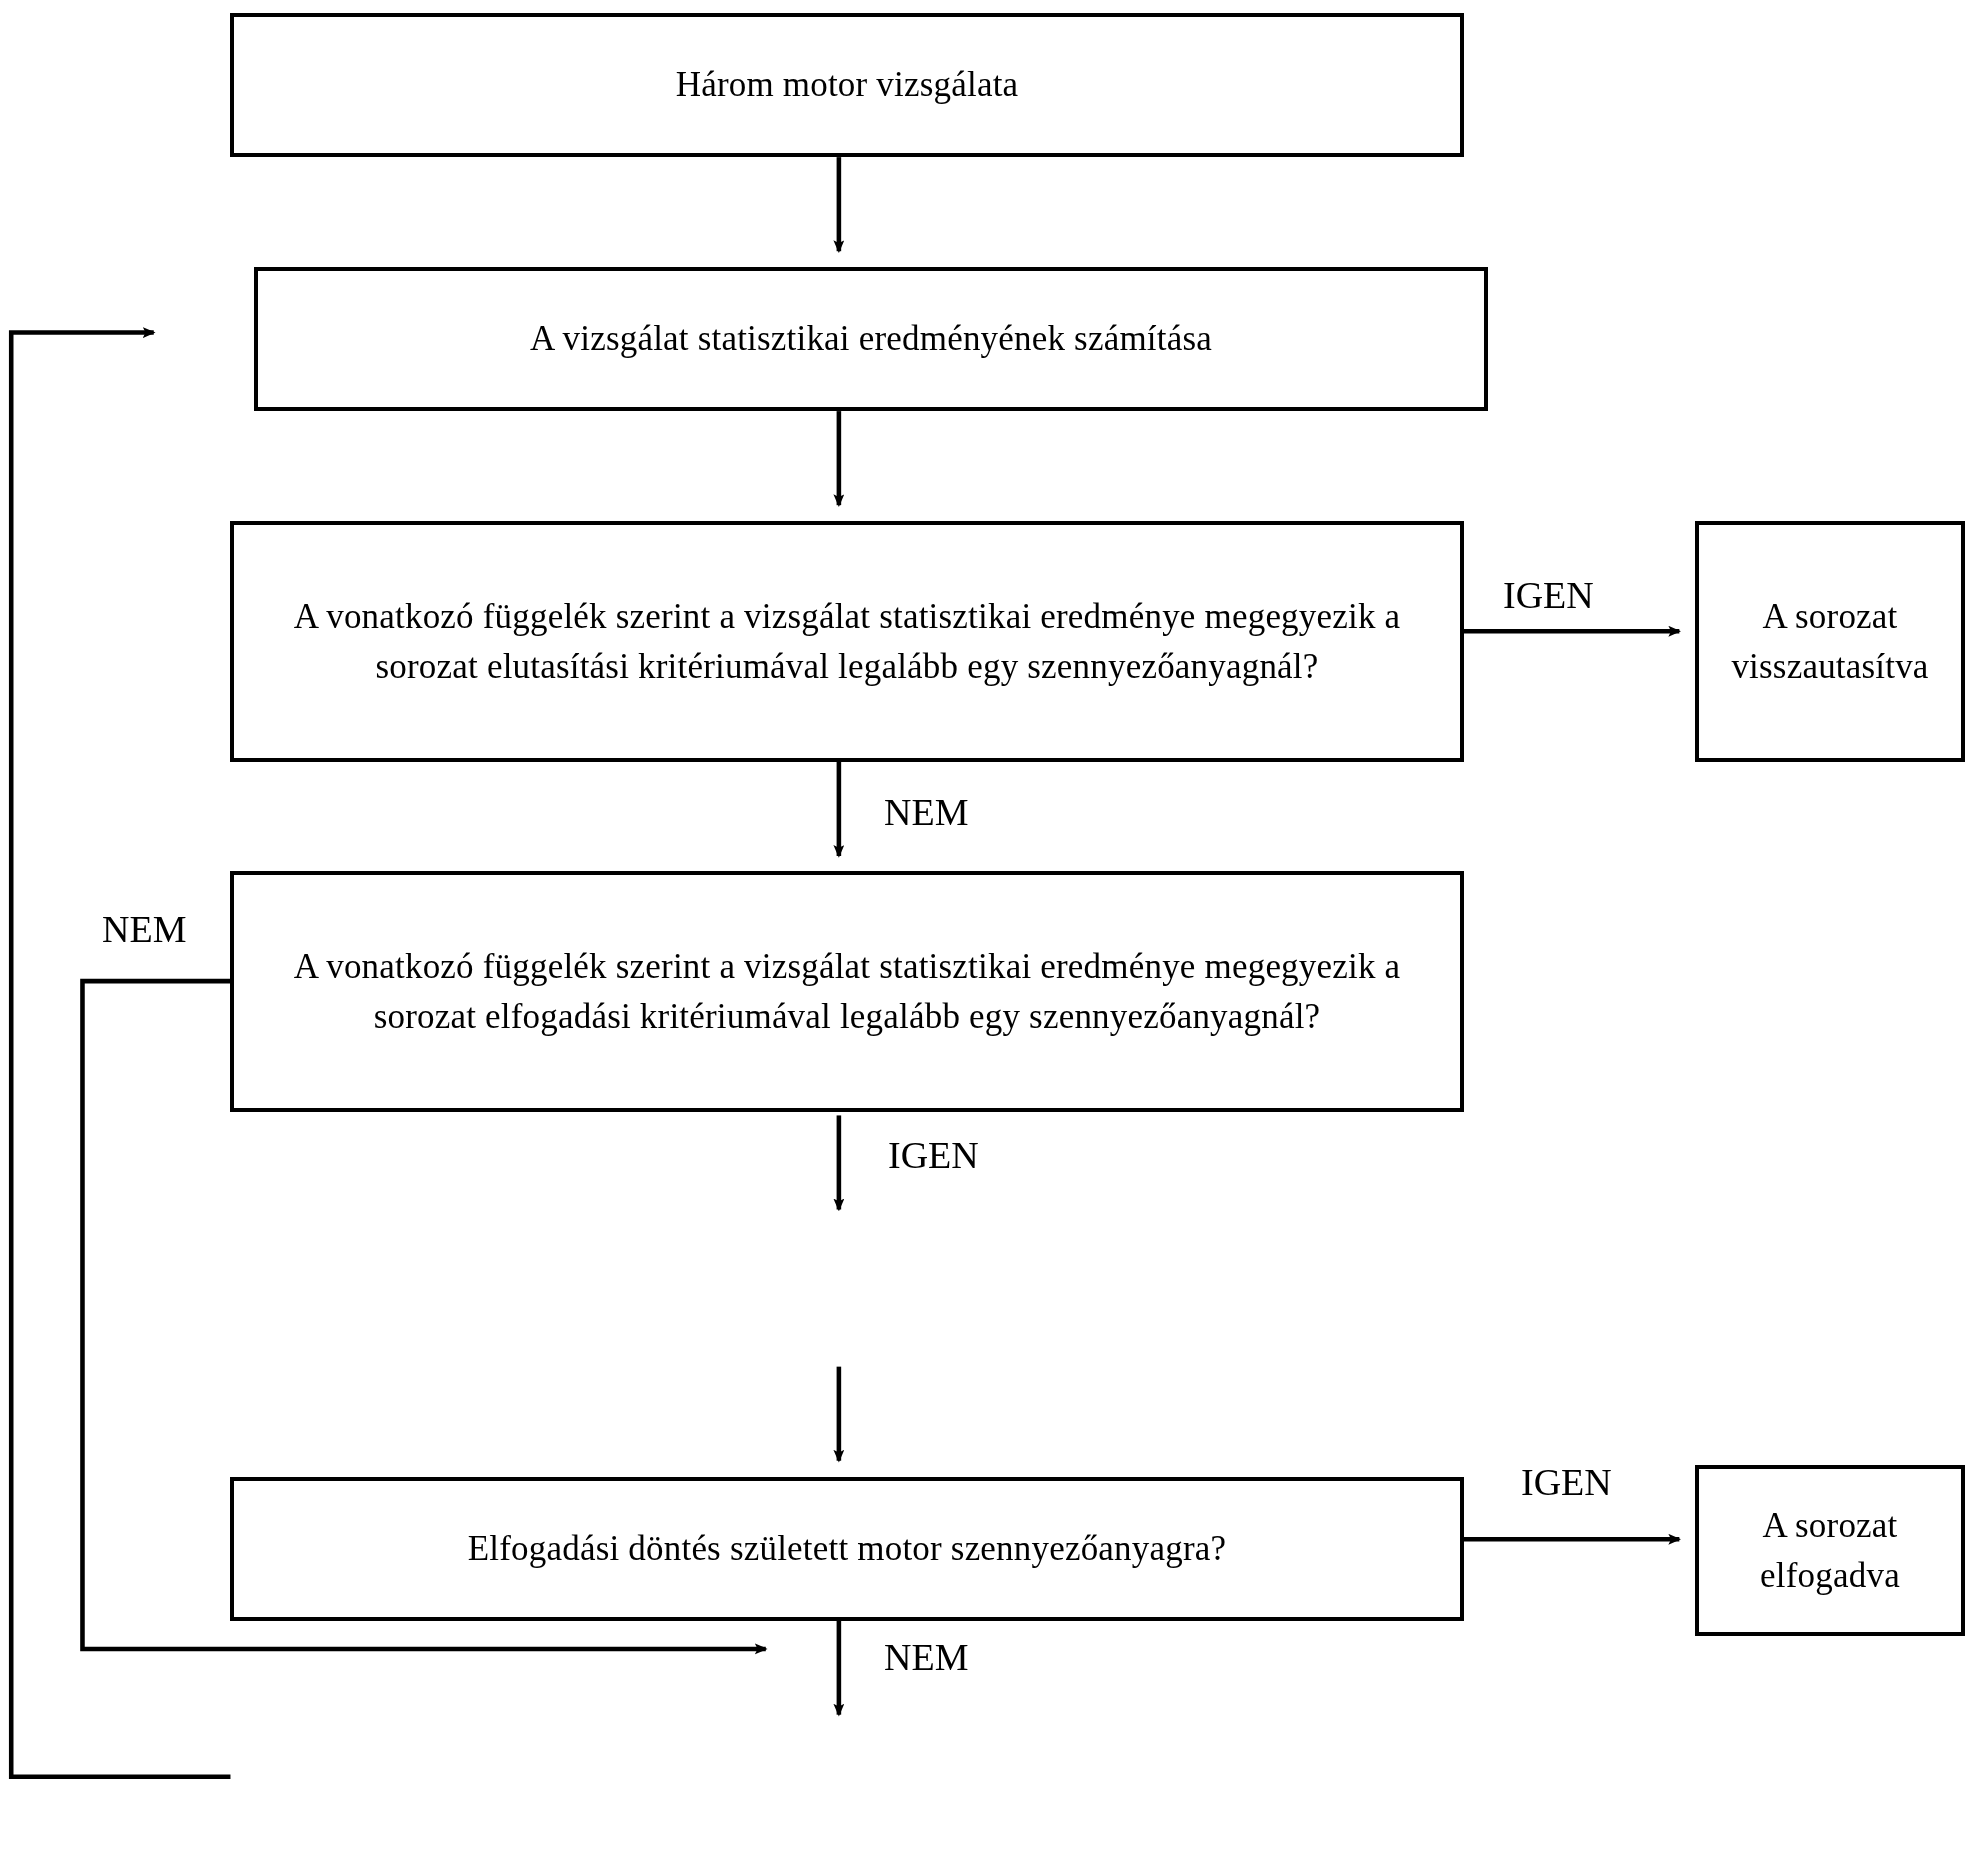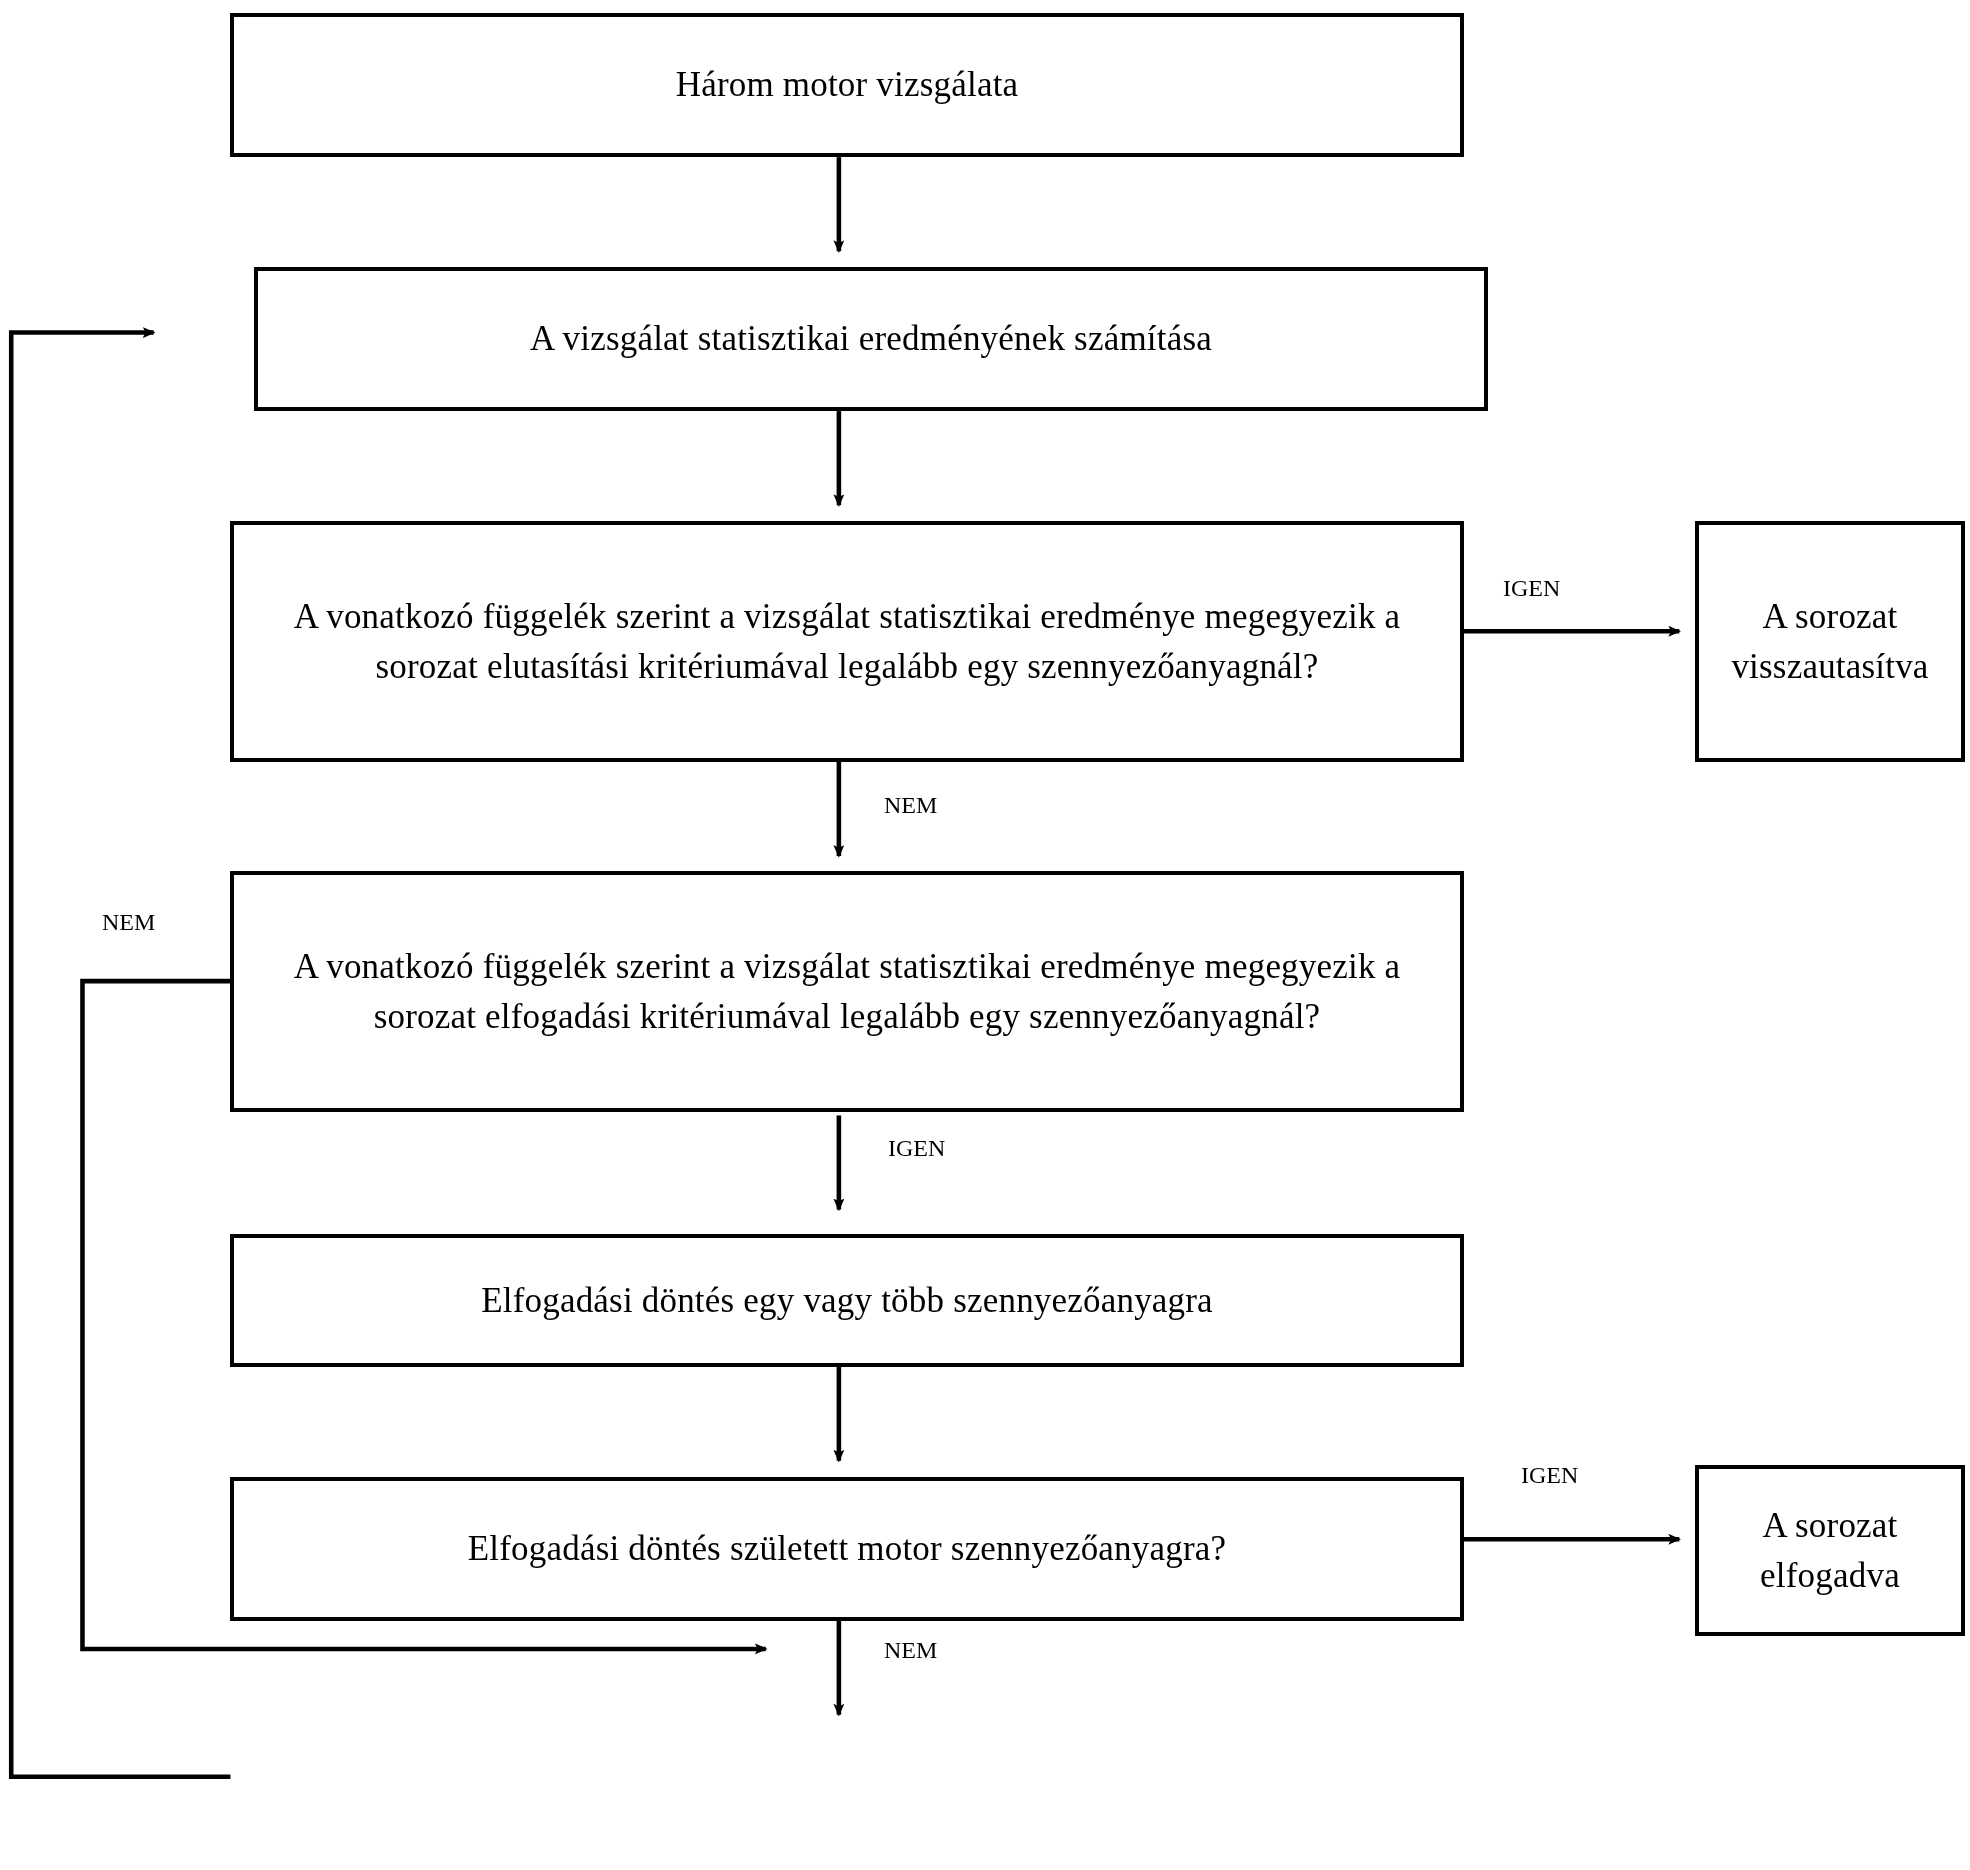--- a/index.html
+++ b/index.html
@@ -38,21 +38,21 @@
     z-index: 2;
   }
   .node-text {
     font-size: 35px;
     line-height: 1.42;
     letter-spacing: 0.2px;
     white-space: pre-line;
   }
   .edge-label {
     position: absolute;
-    font-size: 24px;
+    font-size: 38px;
     line-height: 1;
     color: #000000;
     white-space: nowrap;
     z-index: 3;
   }
 </style>
 </head>
 <body>
 
 <div id="flowchart-root">
@@ -98,23 +98,20 @@
   </div>
 
   <div class="node" style="left:1695px; top:521px; width:270px; height:241px;">
     <span class="node-text">A sorozat visszautasítva</span>
   </div>
 
   <div class="node" style="left:230px; top:871px; width:1234px; height:241px;">
     <span class="node-text">A vonatkozó függelék szerint a vizsgálat statisztikai eredménye megegyezik a sorozat elfogadási kritériumával legalább egy szennyezőanyagnál?</span>
   </div>
 
-  <div class="node" style="left:230px; top:1234px; width:1234px; height:133px;">
-    <span class="node-text">Elfogadási döntés egy vagy több szennyezőanyagra</span>
-  </div>
 
   <div class="node" style="left:230px; top:1477px; width:1234px; height:144px;">
     <span class="node-text">Elfogadási döntés született motor szennyezőanyagra?</span>
   </div>
 
   <div class="node" style="left:1695px; top:1465px; width:270px; height:171px;">
     <span class="node-text">A sorozat elfogadva</span>
   </div>
 
 

